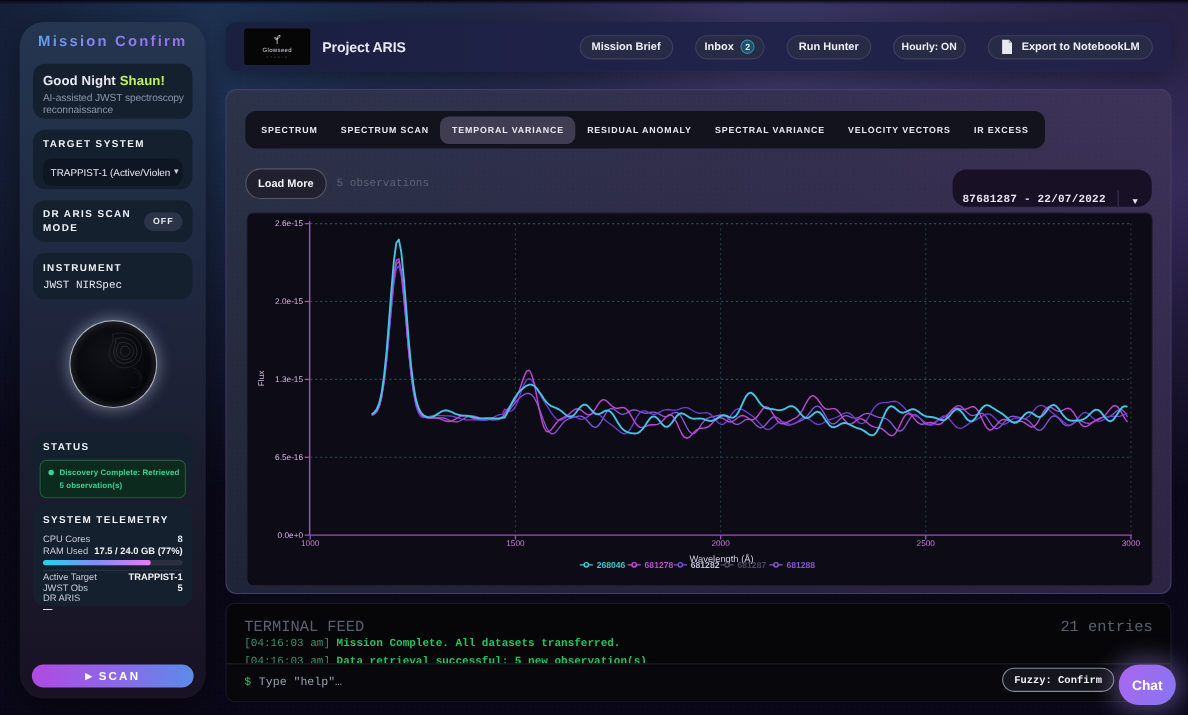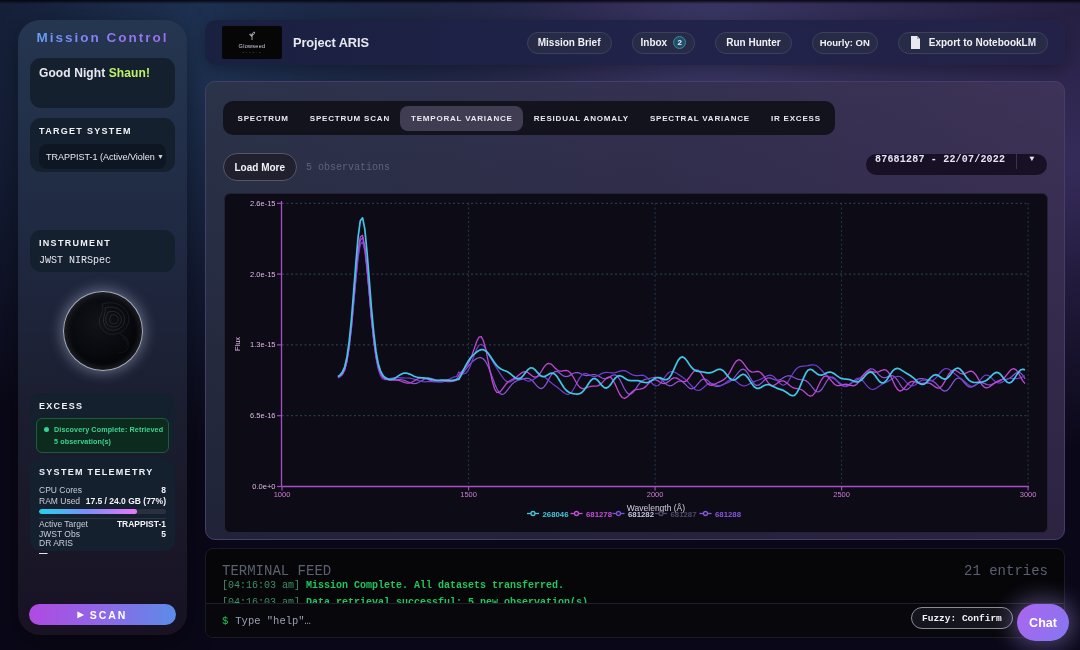--- a/index.html
+++ b/index.html
@@ -120,22 +120,22 @@
   white-space:nowrap; }
 .tab.active { background:#403d53; border-radius:8px; }
 .loadmore {
   position:absolute; left:17px; top:71px; height:28px; border-radius:14px; background:#20202e;
   border:1px solid #565666; color:#f2f3f7; font-weight:bold; font-size:10px;
   display:flex; align-items:center; padding:0 10.5px;
 }
 .obs { position:absolute; left:100px; top:80px; font-size:10px; color:#5c6476;
   font-family:"Liberation Mono",monospace; }
 .datesel {
-  position:absolute; right:17px; top:72px; width:181px; height:21px; border-radius:13px;
-  background:#181126; display:flex; align-items:flex-start; font-family:"Liberation Mono",monospace;
+  position:absolute; right:17px; top:72px; width:181px; height:34px; border-radius:13px;
+  background:#181126; display:flex; align-items:flex-end; font-family:"Liberation Mono",monospace;
   font-size:10px; font-weight:bold; color:#e8e4f2;
 }
 .datesel .dtxt { padding-left:9px; letter-spacing:.2px; }
 .datesel .sep { width:1px; height:15px; background:#3a3352; margin-left:auto; }
 .datesel .arr { width:30px; text-align:center; color:#e8e4f2; font-size:8px; }
 .chartbox {
   position:absolute; left:18px; top:111px; width:824px; height:340px; border-radius:6px;
   background:#0d0b16; border:1px solid #272138;
 }
 
@@ -162,49 +162,54 @@
   position:absolute; left:1017px; top:604px; width:52px; height:37px; border-radius:19px;
   background:linear-gradient(118deg,#aa66ee 0%, #9a6df0 45%, #8577f0 100%);
   color:#fff; font-weight:bold; font-size:12.5px; display:flex; align-items:center; justify-content:center;
   box-shadow:0 0 20px 7px rgba(185,160,255,.33);
 }
 </style>
 </head>
 <body>
 
 <div class="sidebar">
-  <div class="mc-title">Mission Control</div>
+  <div class="mc-title">Mission Confirm</div>
   <div class="card" style="top:38px; height:50px;">
     <div class="greet">Good Night <span class="name">Shaun!</span></div>
+    <div class="greet-sub">AI-assisted JWST spectroscopy<br>reconnaissance</div>
   </div>
   <div class="card" style="top:98px; height:54px;">
     <div class="lbl">TARGET SYSTEM</div>
     <div class="select">
         <span>TRAPPIST-1 (Active/Violen</span>
         <span class="arr">▼</span>
       </div>
+  </div>
+  <div class="card scanmode" style="top:162px; height:38px;">
+    <div class="lbl" style="position:static;">DR ARIS SCAN<br>MODE</div>
+    <div class="offbtn" style="position:static;">OFF</div>
   </div>
   <div class="card" style="top:210px; height:42px;">
     <div class="lbl">INSTRUMENT</div>
     <div class="instr">JWST NIRSpec</div>
   </div>
   <div class="planet">
       <svg width="80" height="80" viewBox="0 0 80 80" style="position:absolute;inset:0;">
   <g fill="none" stroke="#aeb8cc" stroke-width=".45" opacity=".32">
    <path d="M38 12 q14 -4 22 4 q7 7 4 16 q-3 8 -12 10 q-9 2 -14 -5 q-5 -7 -1 -14 q3 -7 1 -11z" opacity=".7"></path>
    <path d="M41 16 q10 -3 16 3 q5 5 3 12 q-2 6 -9 7 q-7 1 -10 -4 q-3 -5 -1 -10 q2 -5 1 -8z"></path>
    <path d="M44 20 q7 -2 11 2 q4 4 2 8 q-2 5 -7 5 q-5 0 -7 -3 q-2 -4 -1 -7z"></path>
    <path d="M47 23 q4 -1 6 1 q2 2 1 5 q-1 3 -4 3 q-3 0 -4 -2 q-1 -3 1 -7z"></path>
    <path d="M56 42 q6 2 8 7 q2 5 -1 9 q-4 4 -9 2" opacity=".6"></path>
    <path d="M58 46 q4 1 5 4 q1 4 -2 6" opacity=".5"></path>
   </g>
 </svg>
     </div>
   <div class="card" style="top:373px; height:55px;">
-    <div class="lbl">EXCESS</div>
+    <div class="lbl">STATUS</div>
     <div class="statusbox">
         <div class="dot" style="position:static;"></div>
         <div class="txt" style="position:static;">Discovery Complete: Retrieved<br>5 observation(s)</div>
       </div>
   </div>
   <div class="card" style="top:438px; height:93px; padding-top:9px;">
     <div class="lbl">SYSTEM TELEMETRY</div>
     <div class="tele-row" style="position:static; margin-top:8px;">
         <span>CPU Cores</span>
         <b>8</b>
@@ -254,20 +259,21 @@
   </div>
 </div>
 
 <div class="mainpanel">
   <div class="tabsbar">
     <div class="tab">SPECTRUM</div>
     <div class="tab">SPECTRUM SCAN</div>
     <div class="tab active">TEMPORAL VARIANCE</div>
     <div class="tab">RESIDUAL ANOMALY</div>
     <div class="tab">SPECTRAL VARIANCE</div>
+    <div class="tab">VELOCITY VECTORS</div>
     <div class="tab">IR EXCESS</div>
   </div>
   <div class="loadmore">Load More</div>
   <div class="obs">5 observations</div>
   <div class="datesel">
       <span class="dtxt">87681287 - 22/07/2022</span>
       <span class="sep"></span>
       <span class="arr">▼</span>
     </div>
   <div class="chartbox">

